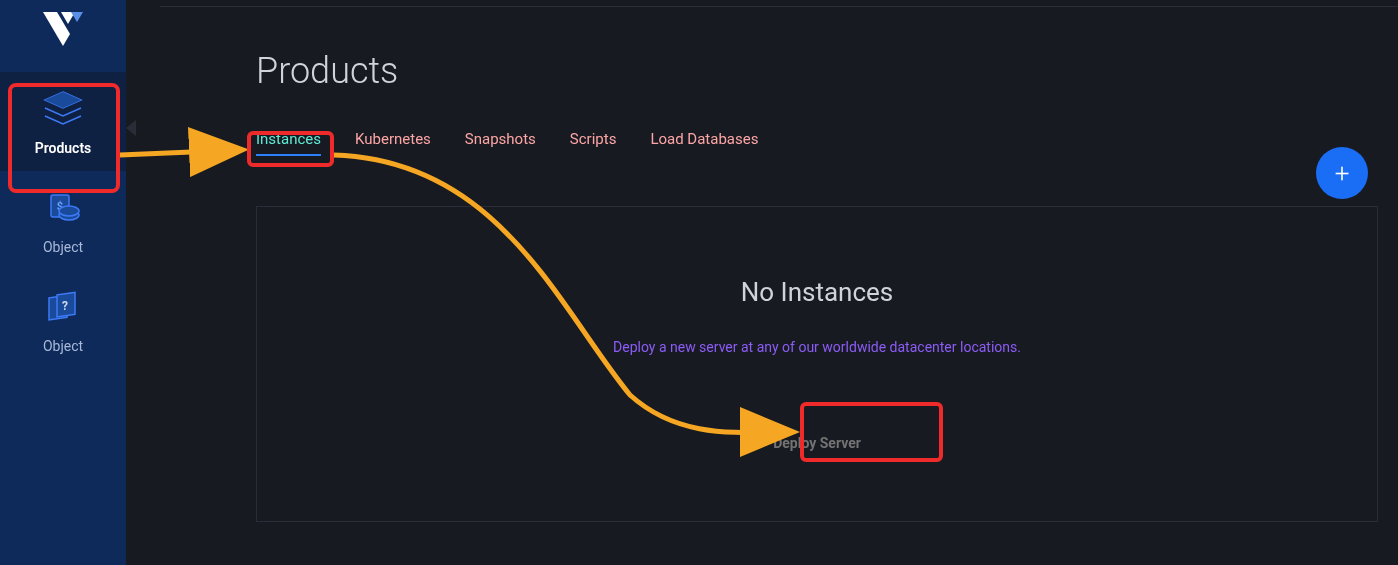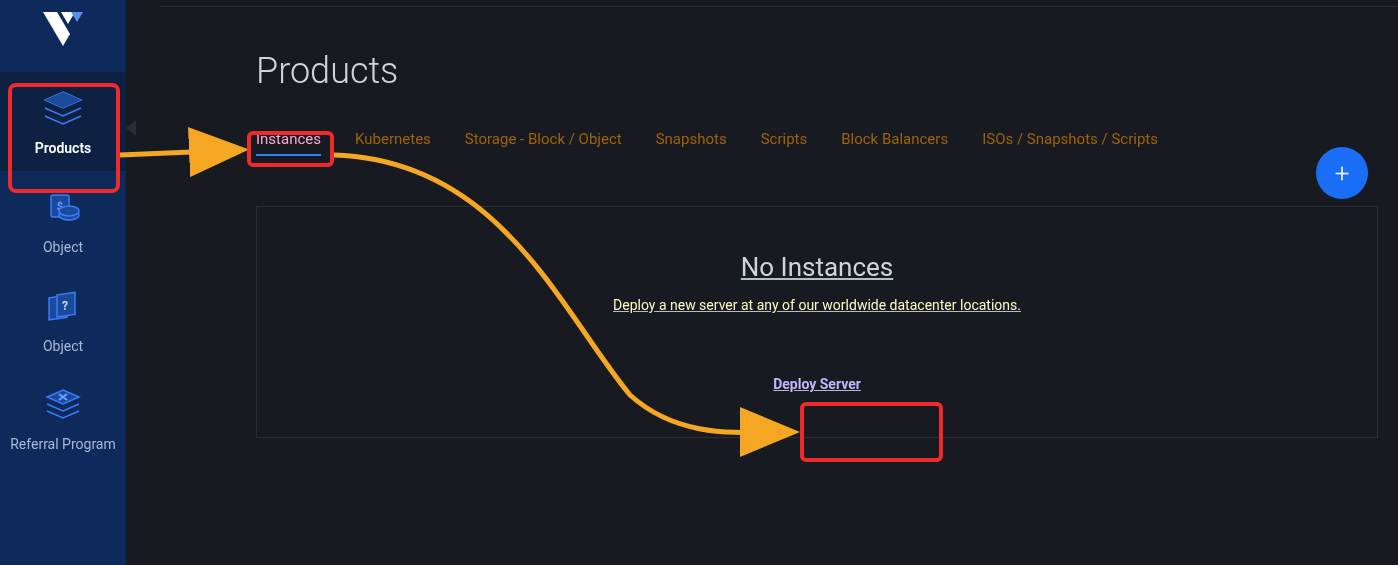--- a/index.html
+++ b/index.html
@@ -121,54 +121,53 @@
       margin-left: 94px;
     }
     .tabs {
       display: flex;
       gap: 34px;
       margin-left: 94px;
       margin-bottom: 50px;
     }
     .tab {
       font-size: 15px;
-      color: #a16207;
+      color: #fca5a5;
       cursor: pointer;
       padding-bottom: 6px;
     }
     .tab.active {
-      color: #f9a8d4;
+      color: #5eead4;
       border-bottom: 2px solid #2d7ff9;
     }
     .content-box {
       margin-left: 94px;
       width: 1122px;
-      height: 232px;
+      height: 316px;
       border: 1px solid #2a2d38;
       display: flex;
       flex-direction: column;
       align-items: center;
       justify-content: center;
-      gap: 19px;
-      text-decoration: underline;
+      gap: 36px;
     }
     .empty-title {
       font-size: 26px;
       font-weight: 400;
       color: #d0d3db;
     }
     .empty-subtitle {
       font-size: 14px;
-      color: #fef9c3;
+      color: #8b5cf6;
       margin-top: -4px;
     }
     .deploy-button {
       font-size: 14px;
       font-weight: 700;
-      color: #c4b5fd;
+      color: #737373;
       cursor: pointer;
       margin-top: 44px;
     }
     .fab {
       position: absolute;
       right: 30px;
       top: 147px;
       width: 52px;
       height: 52px;
       border-radius: 50%;
@@ -245,50 +244,35 @@
         <g transform="translate(24,24)">
           <rect x="-14" y="-12" width="18" height="22" transform="skewY(-8)" fill="#1a4a9a" stroke="#3d7af7" stroke-width="1.5"></rect>
           <rect x="-6" y="-14" width="18" height="22" transform="skewY(-8)" fill="#1a4a9a" stroke="#3d7af7" stroke-width="1.5"></rect>
           <text x="2" y="2" fill="#d0dbf0" font-size="12" text-anchor="middle" font-weight="bold">?</text>
         </g>
       </svg>
     </div>
     <div class="sidebar-label">Object</div>
   </div>
 
-  <div class="sidebar-item">
-    <div class="sidebar-icon">
-      <svg width="48" height="48" viewBox="0 0 48 48">
-        <g fill="none" stroke="#3d7af7" stroke-width="1.5">
-          <path d="M24 8 L40 15 L24 22 L8 15 Z" fill="#1a4a9a"></path>
-          <path d="M8 22 L24 29 L40 22"></path>
-          <path d="M8 29 L24 36 L40 29"></path>
-        </g>
-        <path d="M20 12 L28 18 M28 12 L20 18" stroke="#6aa0ff" stroke-width="2"></path>
-      </svg>
-    </div>
-    <div class="sidebar-label">Referral Program</div>
-  </div>
 </div>
 
 <div class="collapse-arrow"></div>
 
 <div class="topbar-border"></div>
 
 <div class="main">
   <h1 class="page-title">Products</h1>
 
   <div class="tabs">
     <div class="tab active">Instances</div>
     <div class="tab">Kubernetes</div>
-    <div class="tab">Storage - Block / Object</div>
     <div class="tab">Snapshots</div>
     <div class="tab">Scripts</div>
-    <div class="tab">Block Balancers</div>
-    <div class="tab">ISOs / Snapshots / Scripts</div>
+    <div class="tab">Load Databases</div>
   </div>
 
   <div class="content-box">
     <div class="empty-title">No Instances</div>
     <div class="empty-subtitle">Deploy a new server at any of our worldwide datacenter locations.</div>
     <div class="deploy-button">Deploy Server</div>
   </div>
 </div>
 
 <div class="fab">

